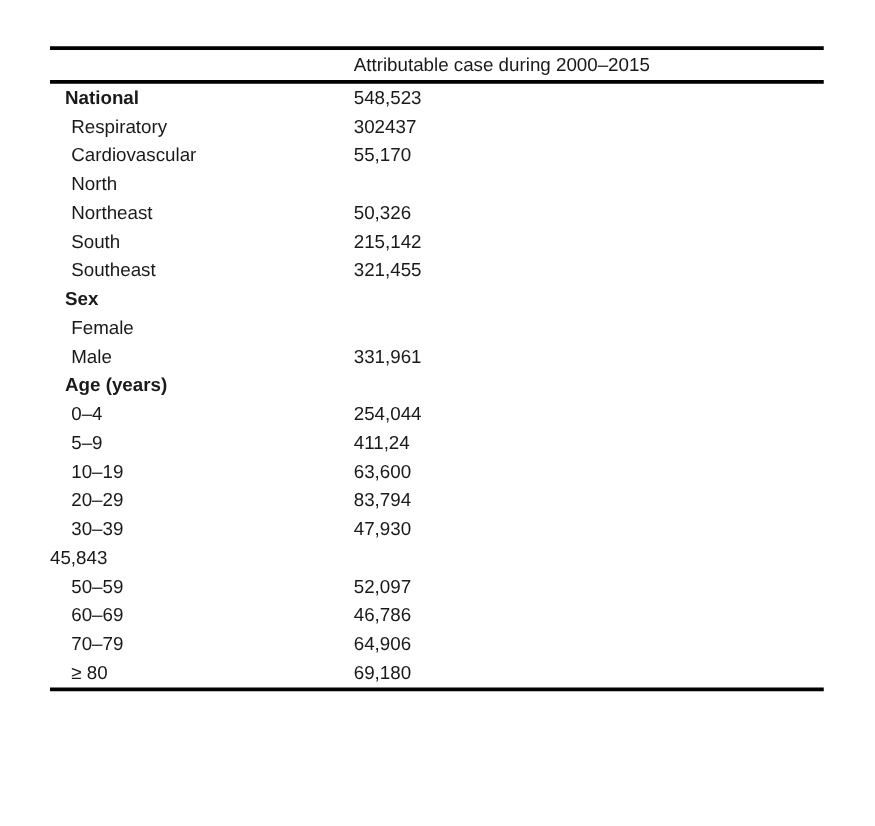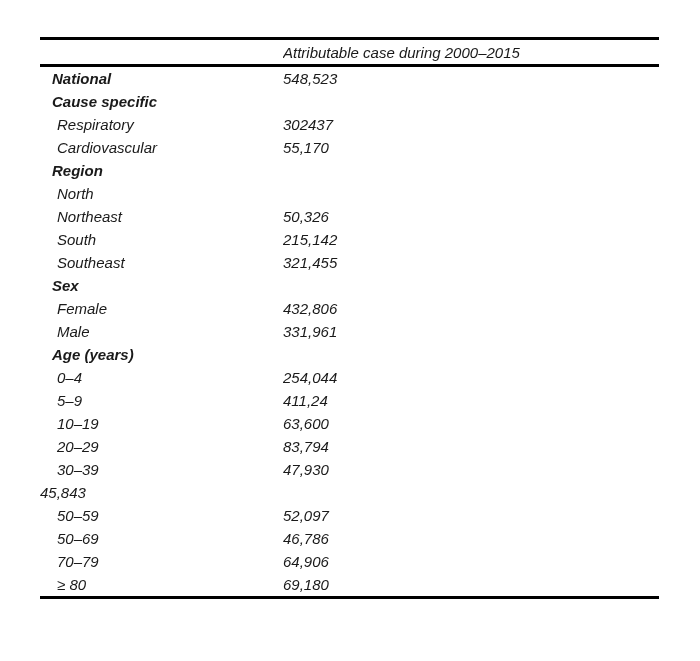--- a/index.html
+++ b/index.html
@@ -33,21 +33,20 @@
   .trow {
     display: flex;
     align-items: flex-end;
     height: 23px;
   }
   .cell {
     font-size: 15px;
     line-height: 23px;
     white-space: nowrap;
     overflow: hidden;
-    font-style: italic;
   }
   .label-cell {
     width: 243px;
     box-sizing: border-box;
     padding-left: 17px;
     flex: 0 0 auto;
   }
   .trow.category .label-cell {
     padding-left: 12px;
     font-weight: bold;
@@ -66,35 +65,27 @@
   <div class="data-table">
     <div class="thead">
       <div class="cell label-cell"></div>
       <div class="cell value-cell">Attributable case during 2000–2015</div>
     </div>
     <div id="table-body">
         <div class="trow category">
           <div class="cell label-cell">National</div>
           <div class="cell value-cell">548,523</div>
         </div>
-        <div class="trow category">
-          <div class="cell label-cell">Cause specific</div>
-          <div class="cell value-cell"></div>
-        </div>
         <div class="trow item">
           <div class="cell label-cell">Respiratory</div>
           <div class="cell value-cell">302437</div>
         </div>
         <div class="trow item">
           <div class="cell label-cell">Cardiovascular</div>
           <div class="cell value-cell">55,170</div>
-        </div>
-        <div class="trow category">
-          <div class="cell label-cell">Region</div>
-          <div class="cell value-cell"></div>
         </div>
         <div class="trow item">
           <div class="cell label-cell">North</div>
         </div>
         <div class="trow item">
           <div class="cell label-cell">Northeast</div>
           <div class="cell value-cell">50,326</div>
         </div>
         <div class="trow item">
           <div class="cell label-cell">South</div>
@@ -103,21 +94,20 @@
         <div class="trow item">
           <div class="cell label-cell">Southeast</div>
           <div class="cell value-cell">321,455</div>
         </div>
         <div class="trow category">
           <div class="cell label-cell">Sex</div>
           <div class="cell value-cell"></div>
         </div>
         <div class="trow item">
           <div class="cell label-cell">Female</div>
-          <div class="cell value-cell">432,806</div>
         </div>
         <div class="trow item">
           <div class="cell label-cell">Male</div>
           <div class="cell value-cell">331,961</div>
         </div>
         <div class="trow category">
           <div class="cell label-cell">Age (years)</div>
           <div class="cell value-cell"></div>
         </div>
         <div class="trow item">
@@ -141,21 +131,21 @@
           <div class="cell value-cell">47,930</div>
         </div>
         <div class="trow item">
           <div class="cell value-cell">45,843</div>
         </div>
         <div class="trow item">
           <div class="cell label-cell">50–59</div>
           <div class="cell value-cell">52,097</div>
         </div>
         <div class="trow item">
-          <div class="cell label-cell">50–69</div>
+          <div class="cell label-cell">60–69</div>
           <div class="cell value-cell">46,786</div>
         </div>
         <div class="trow item">
           <div class="cell label-cell">70–79</div>
           <div class="cell value-cell">64,906</div>
         </div>
         <div class="trow item">
           <div class="cell label-cell">≥ 80</div>
           <div class="cell value-cell">69,180</div>
         </div>

